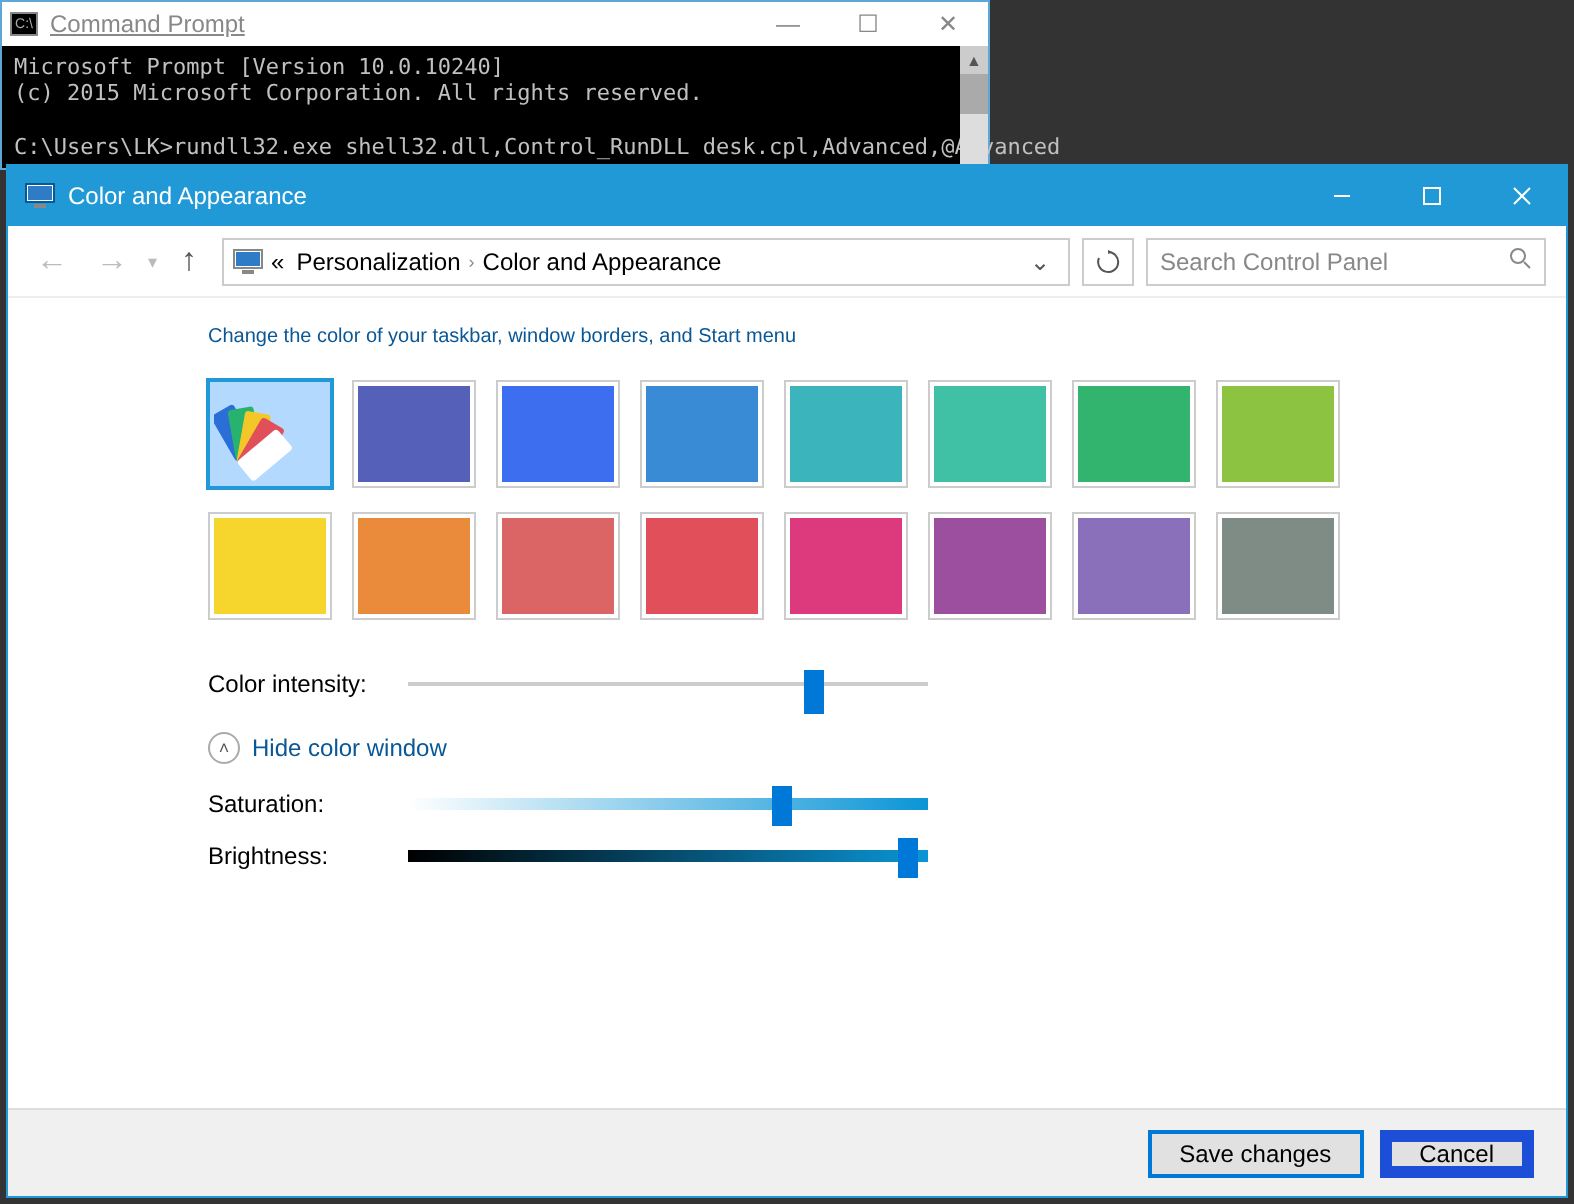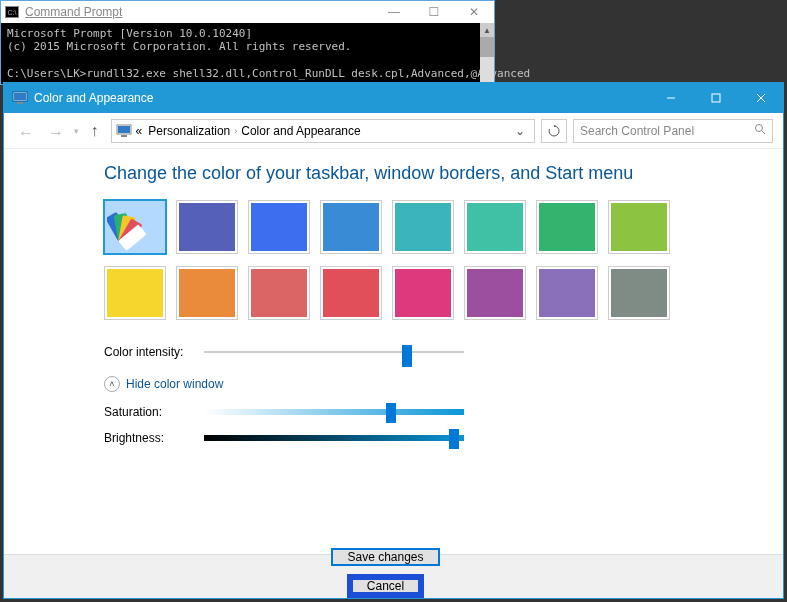--- a/index.html
+++ b/index.html
@@ -31,21 +31,21 @@
   .nav-up { width:20px; height:20px; display:flex; align-items:center; justify-content:center; color:#555; }
   .bc-box { flex: 1; height: 24px; border: 1px solid #ccc; display: flex; align-items: center; padding: 0 4px; font-size: 12px; color: #000; }
   .bc-box .chev { color: #888; margin: 0 4px; font-size: 9px; }
   .bc-tail { width:20px; display:flex; align-items:center; justify-content:center; color:#555; }
   .refresh-btn { width: 26px; height: 24px; border:1px solid #ccc; display:flex; align-items:center; justify-content:center; }
   .search-box { width: 200px; height: 24px; border: 1px solid #ccc; display: flex; align-items: center; padding: 0 6px; font-size: 12px; color: #888; }
   .search-box .mag { margin-left: auto; }
 
   
   .content { flex: 1; overflow: hidden; padding: 14px 40px 0 100px; position: relative; }
-  .page-heading { color: #0a5796; font-size: 18px; margin-bottom: 16px; }
+  .page-heading { color: #0a5796; font-size: 10px; margin-bottom: 16px; }
 
   .swatch-grid { display: grid; grid-template-columns: repeat(8, 62px); grid-auto-rows: 54px; gap: 12px 10px; margin-bottom: 24px; }
   .swatch { border: 1px solid #ccc; position: relative; }
   .swatch.selected { border: 1px solid #2199d6; outline: 1px solid #2199d6; background:#b3d9ff; }
   .swatch-inner { position:absolute; top:2px; left:2px; right:2px; bottom:2px; }
 
   
   .slider-row { display:flex; align-items:center; font-size:12px; margin-bottom:10px; }
   .slider-label { width:100px; color:#000; }
   .slider-track { position:relative; height:16px; width:260px; }
@@ -55,21 +55,21 @@
   .mixer-toggle { display:flex; align-items:center; font-size:12px; color:#0a5796; margin: 16px 0 12px 0; cursor:pointer; }
   .mixer-caret { width:16px; height:16px; border:1px solid #aaa; border-radius:50%; margin-right:6px; display:flex; align-items:center; justify-content:center; font-size:9px; color:#555; }
 
   
   .hue-track .track-line { height:6px; top:5px; background: linear-gradient(90deg, red, yellow, lime, cyan, blue, magenta, red); }
   .sat-track .track-line { height:6px; top:5px; background: linear-gradient(90deg, #fff, #0b95d6); }
   .bri-track .track-line { height:6px; top:5px; background: linear-gradient(90deg, #000, #0b95d6); }
   .hue-track .thumb, .sat-track .thumb, .bri-track .thumb { top:-1px; height:20px; width:10px; }
 
   
-  .footer { height: 44px; background: #f0f0f0; border-top: 1px solid #ddd; display: flex; align-items: center; justify-content: flex-end; padding-right: 16px; gap: 8px; flex-direction: column; }
+  .footer { height: 44px; background: #f0f0f0; border-top: 1px solid #ddd; display: flex; align-items: center; justify-content: flex-end; padding-right: 16px; gap: 8px; }
   .btn { height: 24px; padding: 0 14px; background: #e1e1e1; border: 6px solid #1d4ed8; font-size: 12px; display:flex; align-items:center; }
   .btn.primary { border: 2px solid #0078d7; }
 
 </style>
 </head>
 <body>
 
 <div class="cmd-window">
   <div class="cmd-titlebar">
     <span class="cmd-icon">C:\</span>

